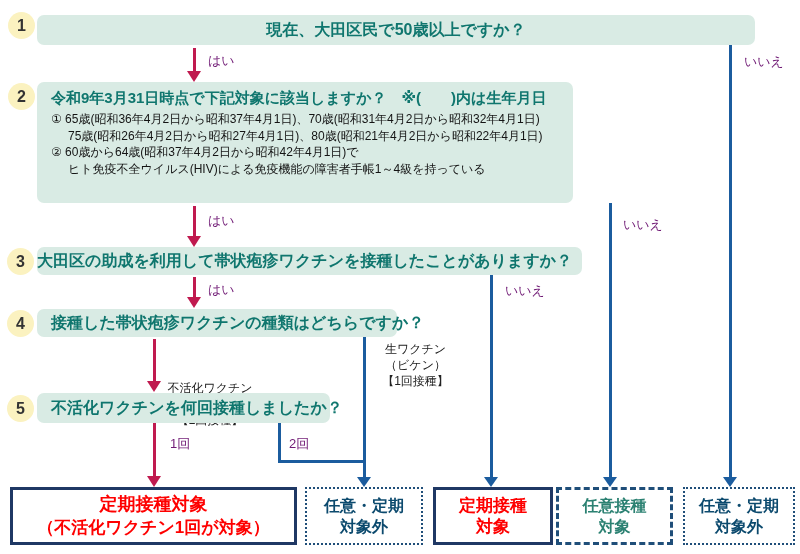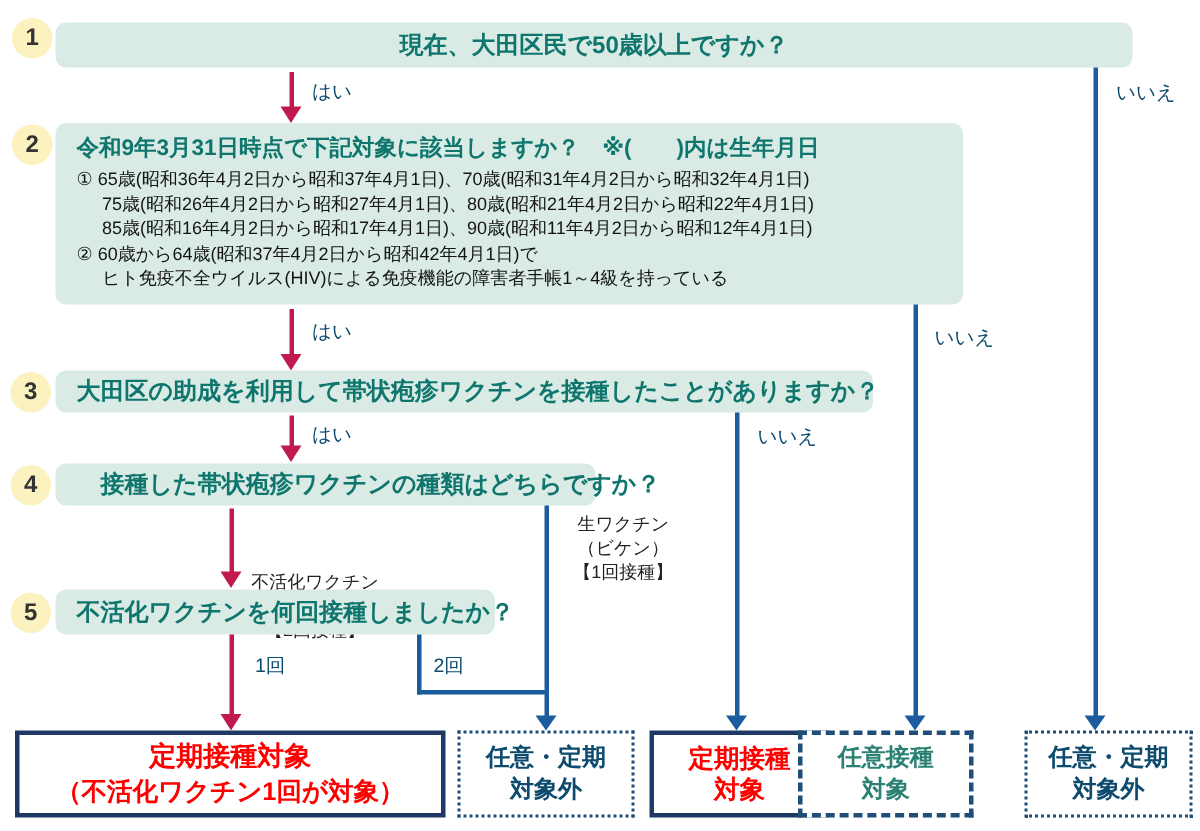--- a/index.html
+++ b/index.html
@@ -15,21 +15,21 @@
     display:flex; align-items:center; justify-content:center;
   }
   .vline { position:absolute; width:3px; }
   .hline { position:absolute; height:3px; }
   .red  { background:#c01a4f; }
   .navy { background:#1b5c9e; }
   .head-down { position:absolute; width:0; height:0;
     border-left:7px solid transparent; border-right:7px solid transparent; }
   .head-red  { border-top:11px solid #c01a4f; }
   .head-navy { border-top:10px solid #1b5c9e; }
-  .lbl { position:absolute; font-size:13px; color:#0c4a6e; white-space:nowrap; }
+  .lbl { position:absolute; font-size:13px; color:#701a75; white-space:nowrap; }
   .branch3 { position:absolute; font-size:12px; color:#222; text-align:center; line-height:16px; white-space:nowrap; }
   .q2body { font-size:12px; color:#141414; line-height:16.5px; white-space:nowrap; }
   .q2body .indent { padding-left:17px; }
   .result {
     position:absolute; top:487px; height:58px; background:#fff; box-sizing:border-box;
     display:flex; flex-direction:column; align-items:center; justify-content:center;
     text-align:center; font-weight:bold; line-height:21px; white-space:nowrap;
   }
   .r-solid  { border:3px solid #1f3864; }
   .r-dotted { border:2px dotted #1f4e79; }
@@ -51,58 +51,57 @@
   </div>
 
   <div class="vline red" style="left:193px; top:48px; height:24px;"></div>
   <div class="head-down head-red" style="left:187px; top:71px;"></div>
   <span class="lbl" style="left:208px; top:52px;">はい</span>
 
   <div class="vline navy" style="left:729px; top:45px; height:433px;"></div>
   <div class="head-down head-navy" style="left:723px; top:477px;"></div>
   <span class="lbl" style="left:744px; top:53px;">いいえ</span>
 
-  <div class="qbox" style="left:37px; top:82px; width:605px; height:121px; padding:7px 10px 6px 14px;">
+  <div class="qbox" style="left:37px; top:82px; width:536px; height:121px; padding:7px 10px 6px 14px;">
     <div class="qtitle" style="font-size:15px; margin-bottom:3px;">令和9年3月31日時点で下記対象に該当しますか？　※(　　)内は生年月日</div>
     <div class="q2body">
       <div>① 65歳(昭和36年4月2日から昭和37年4月1日)、70歳(昭和31年4月2日から昭和32年4月1日)</div>
       <div class="indent">75歳(昭和26年4月2日から昭和27年4月1日)、80歳(昭和21年4月2日から昭和22年4月1日)</div>
-      <div class="indent">85歳(昭和16年4月2日から昭和17年4月1日)、90歳(昭和11年4月2日から昭和12年4月1日)</div>
       <div>② 60歳から64歳(昭和37年4月2日から昭和42年4月1日)で</div>
       <div class="indent">ヒト免疫不全ウイルス(HIV)による免疫機能の障害者手帳1～4級を持っている</div>
     </div>
   </div>
   <div class="circle" style="left:8px; top:83px;">
     <span>2</span>
   </div>
 
   <div class="vline red" style="left:193px; top:206px; height:31px;"></div>
   <div class="head-down head-red" style="left:187px; top:236px;"></div>
   <span class="lbl" style="left:208px; top:212px;">はい</span>
 
   <div class="vline navy" style="left:609px; top:203px; height:275px;"></div>
   <div class="head-down head-navy" style="left:603px; top:477px;"></div>
   <span class="lbl" style="left:623px; top:216px;">いいえ</span>
 
-  <div class="qbox" style="left:37px; top:247px; width:545px; height:28px; display:flex; align-items:center; padding-left:14px;">
+  <div class="qbox" style="left:37px; top:247px; width:545px; height:28px; display:flex; align-items:center; ">
     <span class="qtitle">大田区の助成を利用して帯状疱疹ワクチンを接種したことがありますか？</span>
   </div>
   <div class="circle" style="left:7px; top:248px;">
     <span>3</span>
   </div>
 
   <div class="vline red" style="left:193px; top:277px; height:21px;"></div>
   <div class="head-down head-red" style="left:187px; top:297px;"></div>
   <span class="lbl" style="left:208px; top:281px;">はい</span>
 
   <div class="vline navy" style="left:490px; top:275px; height:203px;"></div>
   <div class="head-down head-navy" style="left:484px; top:477px;"></div>
   <span class="lbl" style="left:505px; top:282px;">いいえ</span>
 
-  <div class="qbox" style="left:37px; top:309px; width:360px; height:28px; display:flex; align-items:center; padding-left:30px;">
+  <div class="qbox" style="left:37px; top:309px; width:360px; height:28px; display:flex; align-items:center; padding-left:14px;">
     <span class="qtitle">接種した帯状疱疹ワクチンの種類はどちらですか？</span>
   </div>
   <div class="circle" style="left:7px; top:310px;">
     <span>4</span>
   </div>
 
   <div class="vline red" style="left:153px; top:339px; height:43px;"></div>
   <div class="head-down head-red" style="left:147px; top:381px;"></div>
   <div class="branch3" style="left:160px; top:341px; width:100px;margin-top:39px;">
     <div>不活化ワクチン</div>
@@ -141,21 +140,21 @@
   <div class="result r-dotted t-navy" style="left:305px; width:118px; font-size:16px;">
     <div>任意・定期</div>
     <div>対象外</div>
   </div>
 
   <div class="result r-solid t-red" style="left:433px; width:120px; font-size:17px;">
     <div>定期接種</div>
     <div>対象</div>
   </div>
 
-  <div class="result r-dashed t-teal" style="left:532px; width:117px; font-size:16px;">
+  <div class="result r-dashed t-teal" style="left:556px; width:117px; font-size:16px;">
     <div>任意接種</div>
     <div>対象</div>
   </div>
 
   <div class="result r-dotted t-navy" style="left:683px; width:112px; font-size:16px;">
     <div>任意・定期</div>
     <div>対象外</div>
   </div>
 
 </div>

